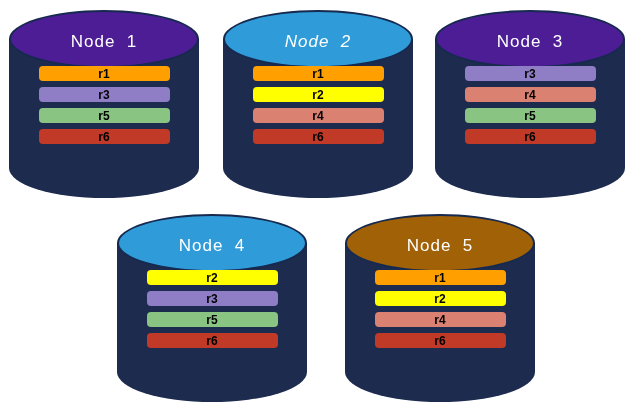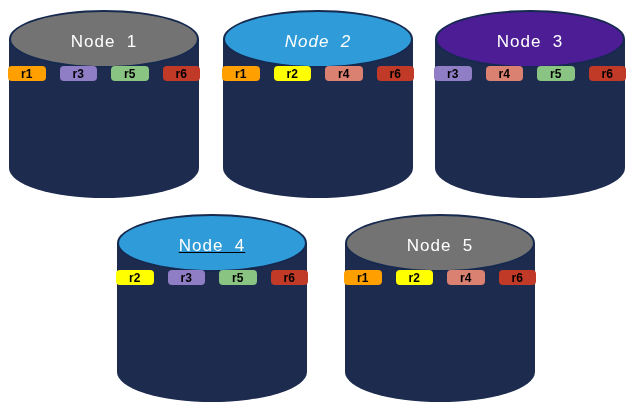--- a/index.html
+++ b/index.html
@@ -57,23 +57,23 @@
     padding-top: 5px;
     letter-spacing: 1px;
     white-space: pre;
   }
   .bars {
     position: absolute;
     left: 0;
     right: 0;
     top: 58px;
     display: flex;
-    flex-direction: row;
+    flex-direction: column;
     align-items: center;
-    gap: 14px;
+    gap: 6px;
   }
   .bar {
     width: 131px;
     height: 15px;
     border-radius: 4px;
     display: flex;
     align-items: center;
     justify-content: center;
     font-size: 12px;
     font-weight: bold;
@@ -81,21 +81,21 @@
     line-height: 1;
   }
 </style>
 </head>
 <body>
 
 <div class="canvas">
 
     <div class="node pos-0">
       <div class="cyl-body" style="background: rgb(29, 43, 79);"></div>
-      <div class="cyl-top" style="background: #737373; border-color: rgb(22, 41, 78);">
+      <div class="cyl-top" style="background: #4c1d95; border-color: rgb(22, 41, 78);">
         <span class="node-title">Node  1</span>
       </div>
       <div class="bars">
         <div class="bar" style="background: rgb(255, 160, 0); color: rgb(0, 0, 0);">r1</div>
         <div class="bar" style="background: rgb(143, 126, 198); color: rgb(0, 0, 0);">r3</div>
         <div class="bar" style="background: rgb(138, 196, 130); color: rgb(0, 0, 0);">r5</div>
         <div class="bar" style="background: rgb(193, 58, 39); color: rgb(0, 0, 0);">r6</div>
       </div>
     </div>
 
@@ -120,34 +120,34 @@
       <div class="bars">
         <div class="bar" style="background: rgb(143, 126, 198); color: rgb(0, 0, 0);">r3</div>
         <div class="bar" style="background: rgb(219, 129, 113); color: rgb(0, 0, 0);">r4</div>
         <div class="bar" style="background: rgb(138, 196, 130); color: rgb(0, 0, 0);">r5</div>
         <div class="bar" style="background: rgb(193, 58, 39); color: rgb(0, 0, 0);">r6</div>
       </div>
     </div>
 
     <div class="node pos-3">
       <div class="cyl-body" style="background: rgb(29, 43, 79);"></div>
-      <div class="cyl-top" style="background: rgb(47, 155, 216); border-color: rgb(22, 41, 78); text-decoration: underline;">
+      <div class="cyl-top" style="background: rgb(47, 155, 216); border-color: rgb(22, 41, 78);">
         <span class="node-title">Node  4</span>
       </div>
       <div class="bars">
         <div class="bar" style="background: rgb(255, 255, 0); color: rgb(0, 0, 0);">r2</div>
         <div class="bar" style="background: rgb(143, 126, 198); color: rgb(0, 0, 0);">r3</div>
         <div class="bar" style="background: rgb(138, 196, 130); color: rgb(0, 0, 0);">r5</div>
         <div class="bar" style="background: rgb(193, 58, 39); color: rgb(0, 0, 0);">r6</div>
       </div>
     </div>
 
     <div class="node pos-4">
       <div class="cyl-body" style="background: rgb(29, 43, 79);"></div>
-      <div class="cyl-top" style="background: #737373; border-color: rgb(22, 41, 78);">
+      <div class="cyl-top" style="background: #a16207; border-color: rgb(22, 41, 78);">
         <span class="node-title">Node  5</span>
       </div>
       <div class="bars">
         <div class="bar" style="background: rgb(255, 160, 0); color: rgb(0, 0, 0);">r1</div>
         <div class="bar" style="background: rgb(255, 255, 0); color: rgb(0, 0, 0);">r2</div>
         <div class="bar" style="background: rgb(219, 129, 113); color: rgb(0, 0, 0);">r4</div>
         <div class="bar" style="background: rgb(193, 58, 39); color: rgb(0, 0, 0);">r6</div>
       </div>
     </div>
   </div>

